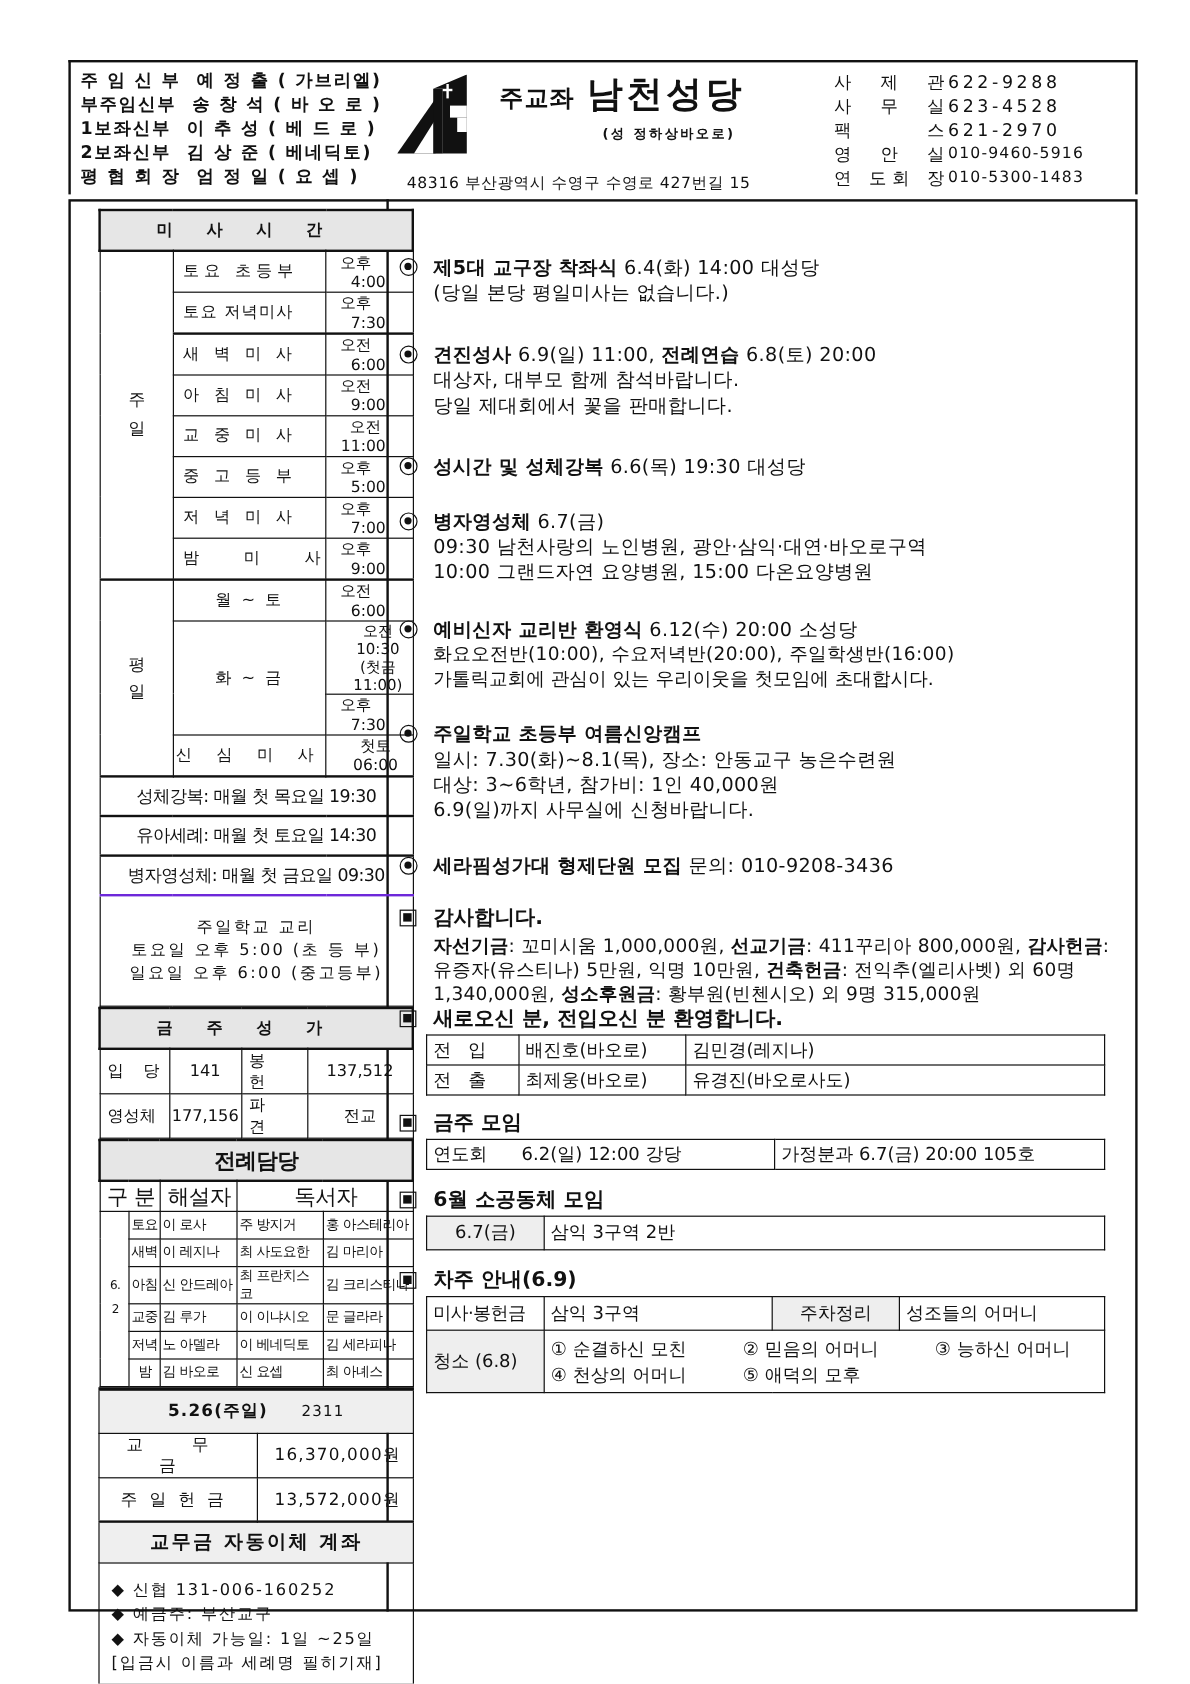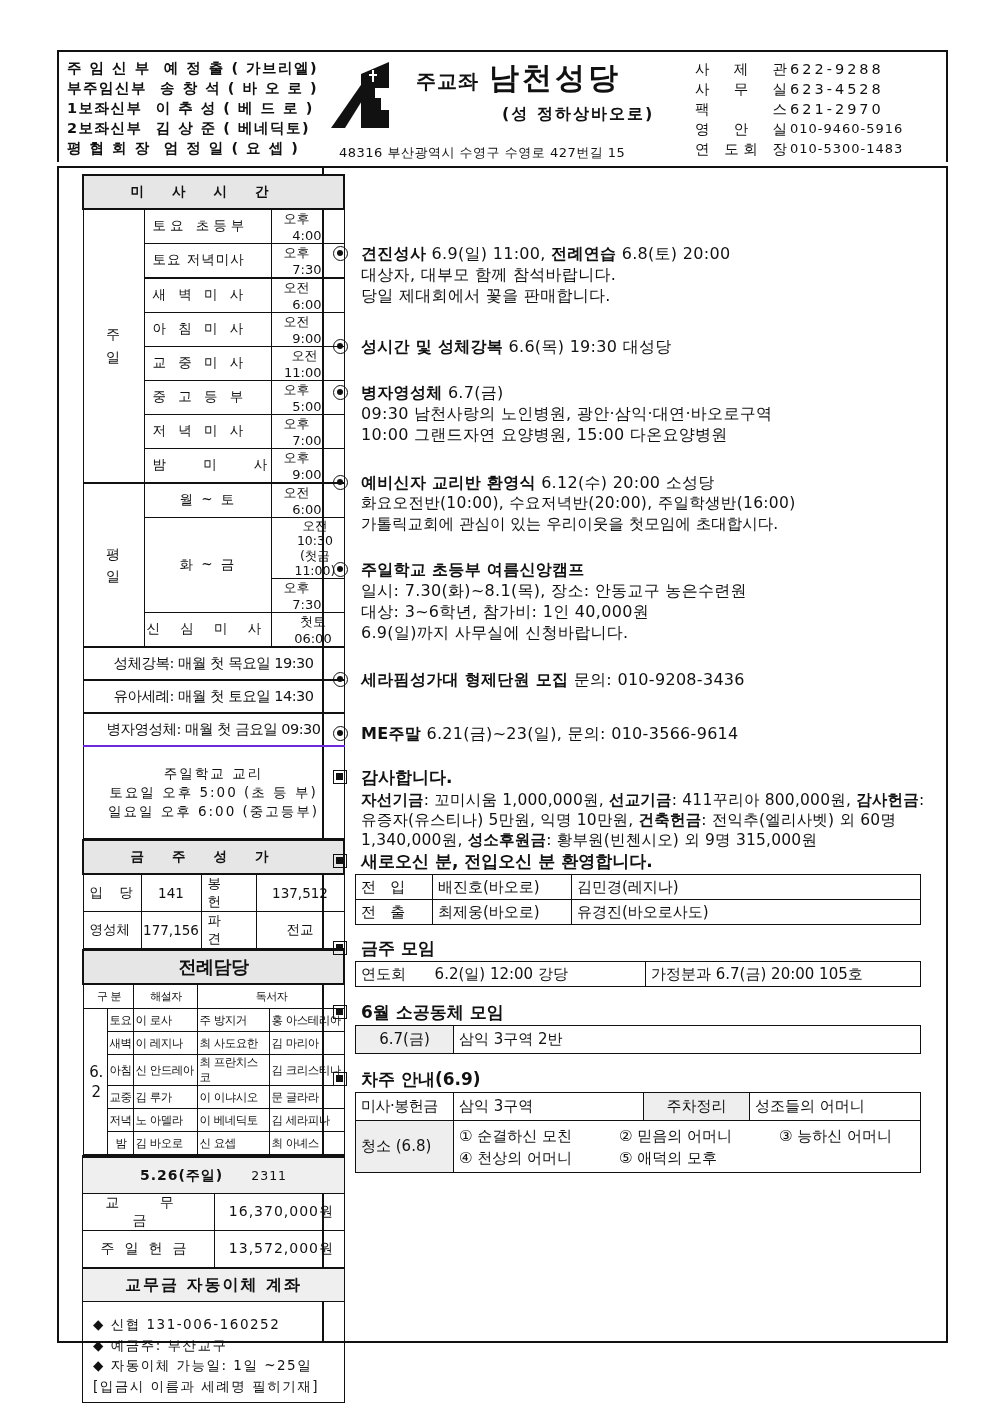--- a/index.html
+++ b/index.html
@@ -7,21 +7,21 @@
   body { font-family: "DejaVu Sans", "Liberation Sans", sans-serif; color: #111; position: relative; overflow: hidden; }
 
   
   .header { position: absolute; left: 57px; top: 50px; width: 891px; height: 112px; border: 2px solid #111; border-bottom: none; }
   .clergy { position: absolute; left: 8px; top: 6px; font-size: 14.5px; line-height: 20px; letter-spacing: 1.5px; font-weight: bold; }
   .clergy div { white-space: nowrap; }
   .logo-wrap { position: absolute; left: 272px; top: 10px; width: 70px; height: 68px; }
   .title-main { position: absolute; left: 357px; top: 6px; font-size: 26px; font-weight: bold; white-space: nowrap; letter-spacing: 1px; }
   .title-main .small { font-size: 20px; margin-right: 10px; }
   .title-main .big { font-size: 30px; letter-spacing: 3px; }
-  .title-sub { position: absolute; left: 443px; top: 52px; font-size: 16px; font-weight: bold; letter-spacing: 2px; white-space: nowrap; }
+  .title-sub { position: absolute; left: 443px; top: 52px; font-size: 11px; font-weight: bold; letter-spacing: 2px; white-space: nowrap; }
   .address { position: absolute; left: 280px; top: 92px; font-size: 13px; white-space: nowrap; letter-spacing: 0.5px; }
   .contacts { position: absolute; left: 636px; top: 7px; font-size: 14.5px; line-height: 20px; }
   .contacts .row { display: flex; white-space: nowrap; }
   .contacts .lbl { width: 95px; display: flex; justify-content: space-between; padding-right: 3px; }
   .contacts .num { letter-spacing: 3px; }
   .contacts .num.sm { letter-spacing: 1px; font-size: 13px; }
 
   
   .frame { position: absolute; left: 57px; top: 166px; width: 891px; height: 1177px; border: 2px solid #111; }
 
@@ -33,21 +33,21 @@
   .mass td { height: 33.8px; }
   .mass .side { width: 24px; font-size: 14px; line-height: 30px; }
   .mass .name { text-align: left; padding-left: 8px; letter-spacing: 4px; width: 120px; }
   .mass .time { text-align: right; padding-right: 22px; font-size: 13px; }
   .mass .time .ampm { margin-right: 12px; }
   .strong-row td { font-weight: normal; font-size: 14.5px; height: 33px; border-top: 2px solid #111; letter-spacing: -0.5px; }
   .sunday-school td { font-size: 13.5px; line-height: 19px; letter-spacing: 2px; padding: 17px 0; border-top: 2px solid #6d28d9; }
   .stats td { height: 34px; font-size: 13.5px; }
   .stats .k { text-align: left; padding-left: 6px; letter-spacing: 6px; }
   .liturgy td { font-size: 11.5px; height: 23px; text-align: left; padding-left: 2px; letter-spacing: -0.5px; }
-  .liturgy .hdr td { text-align: center; font-size: 11px; height: 25px; }
+  .liturgy .hdr td { text-align: center; font-size: 18px; height: 25px; }
   .date-title td { font-weight: bold; font-size: 18px; height: 36px; background: #efefef; border-top: 3px solid #111; }
   .date-title .code { font-weight: normal; font-size: 12.5px; margin-left: 28px; }
   .money td { height: 37px; font-size: 14px; letter-spacing: 1px; }
   .money .k { letter-spacing: 18px; }
   .account-title td { font-weight: bold; font-size: 16px; height: 34px; background: #efefef; letter-spacing: 2px; border-top: 2px solid #111; }
   .account td { text-align: left; font-size: 13.5px; line-height: 20.5px; padding: 12px 6px 6px 10px; letter-spacing: 1.5px; }
 
   .divider { position: absolute; left: 322px; top: 166px; width: 2px; height: 1177px; background: #111; }
 
   
@@ -246,21 +246,21 @@
     <tbody>
         <tr>
           <td colspan="5" class="sec-title" style="height:34px; font-size:18px; text-align:center; padding-left:0">전례담당</td>
         </tr>
     <tr class="hdr">
       <td colspan="2" style="width:50px">구 분</td>
       <td style="width:64px">해설자</td>
       <td colspan="2">독서자</td>
     </tr>
     <tr>
-      <td rowspan="6" style="width:24px; text-align:center; font-size:15px; line-height:20px"><span style="display:inline-block; width:14px; word-break:break-all">6. 2</span></td>
+      <td rowspan="6" style="width:24px; text-align:center; font-size:10px; line-height:20px"><span style="display:inline-block; width:14px; word-break:break-all">6. 2</span></td>
       <td style="width:26px">토요</td>
       <td>이 로사</td>
       <td style="width:72px">주 방지거</td>
       <td>홍 아스테리아</td>
     </tr>
     <tr>
       <td>새벽</td>
       <td>이 레지나</td>
       <td>최 사도요한</td>
       <td>김 마리아</td>
@@ -314,20 +314,25 @@
         <div>◆ 예금주: 부산교구</div>
         <div>◆ 자동이체 가능일: 1일 ~25일</div>
         <div>[입금시 이름과 세례명 필히기재]</div>
       </td>
     </tr>
   </tbody>
     </table>
 </div>
 
 <div class="right">
+  <div class="notice">
+    <span class="bullet"></span>
+    <div><b>제5대 교구장 착좌식</b><span> 6.4(화) 14:00 대성당</span></div>
+    <div>(당일 본당 평일미사는 없습니다.)</div>
+  </div>
   <div class="notice" style="margin-top:31px">
     <span class="bullet"></span>
     <div><b>견진성사</b><span> 6.9(일) 11:00, </span><b>전례연습</b><span> 6.8(토) 20:00</span></div>
     <div>대상자, 대부모 함께 참석바랍니다.</div>
     <div>당일 제대회에서 꽃을 판매합니다.</div>
   </div>
   <div class="notice" style="margin-top:30px">
     <span class="bullet"></span>
     <div><b>성시간 및 성체강복</b><span> 6.6(목) 19:30 대성당</span></div>
   </div>
@@ -346,24 +351,20 @@
   <div class="notice" style="margin-top:24px">
     <span class="bullet"></span>
     <div><b>주일학교 초등부 여름신앙캠프</b><span></span></div>
     <div>일시: 7.30(화)~8.1(목), 장소: 안동교구 농은수련원</div>
     <div>대상: 3~6학년, 참가비: 1인 40,000원</div>
     <div>6.9(일)까지 사무실에 신청바랍니다.</div>
   </div>
   <div class="notice" style="margin-top:26px">
     <span class="bullet"></span>
     <div><b>세라핌성가대 형제단원 모집</b><span> 문의: 010-9208-3436</span></div>
-  </div>
-  <div class="notice" style="margin-top:33px">
-    <span class="bullet"></span>
-    <div><b>ME주말</b><span> 6.21(금)~23(일), 문의: 010-3566-9614</span></div>
   </div>
 
   <div style="margin-top:22px">
     <div class="sq-title"><span class="sq"></span><span>감사합니다.</span></div>
     <div class="thanks">
       <b>자선기금</b><span>: 꼬미시움 1,000,000원, </span><b>선교기금</b><span>: 411꾸리아 800,000원, </span><b>감사헌금</b><span>: 유증자(유스티나) 5만원, 익명 10만원, </span><b>건축헌금</b><span>: 전익추(엘리사벳) 외 60명 1,340,000원, </span><b>성소후원금</b><span>: 황부원(빈첸시오) 외 9명 315,000원</span>
     </div>
   </div>
 
   <div style="">

